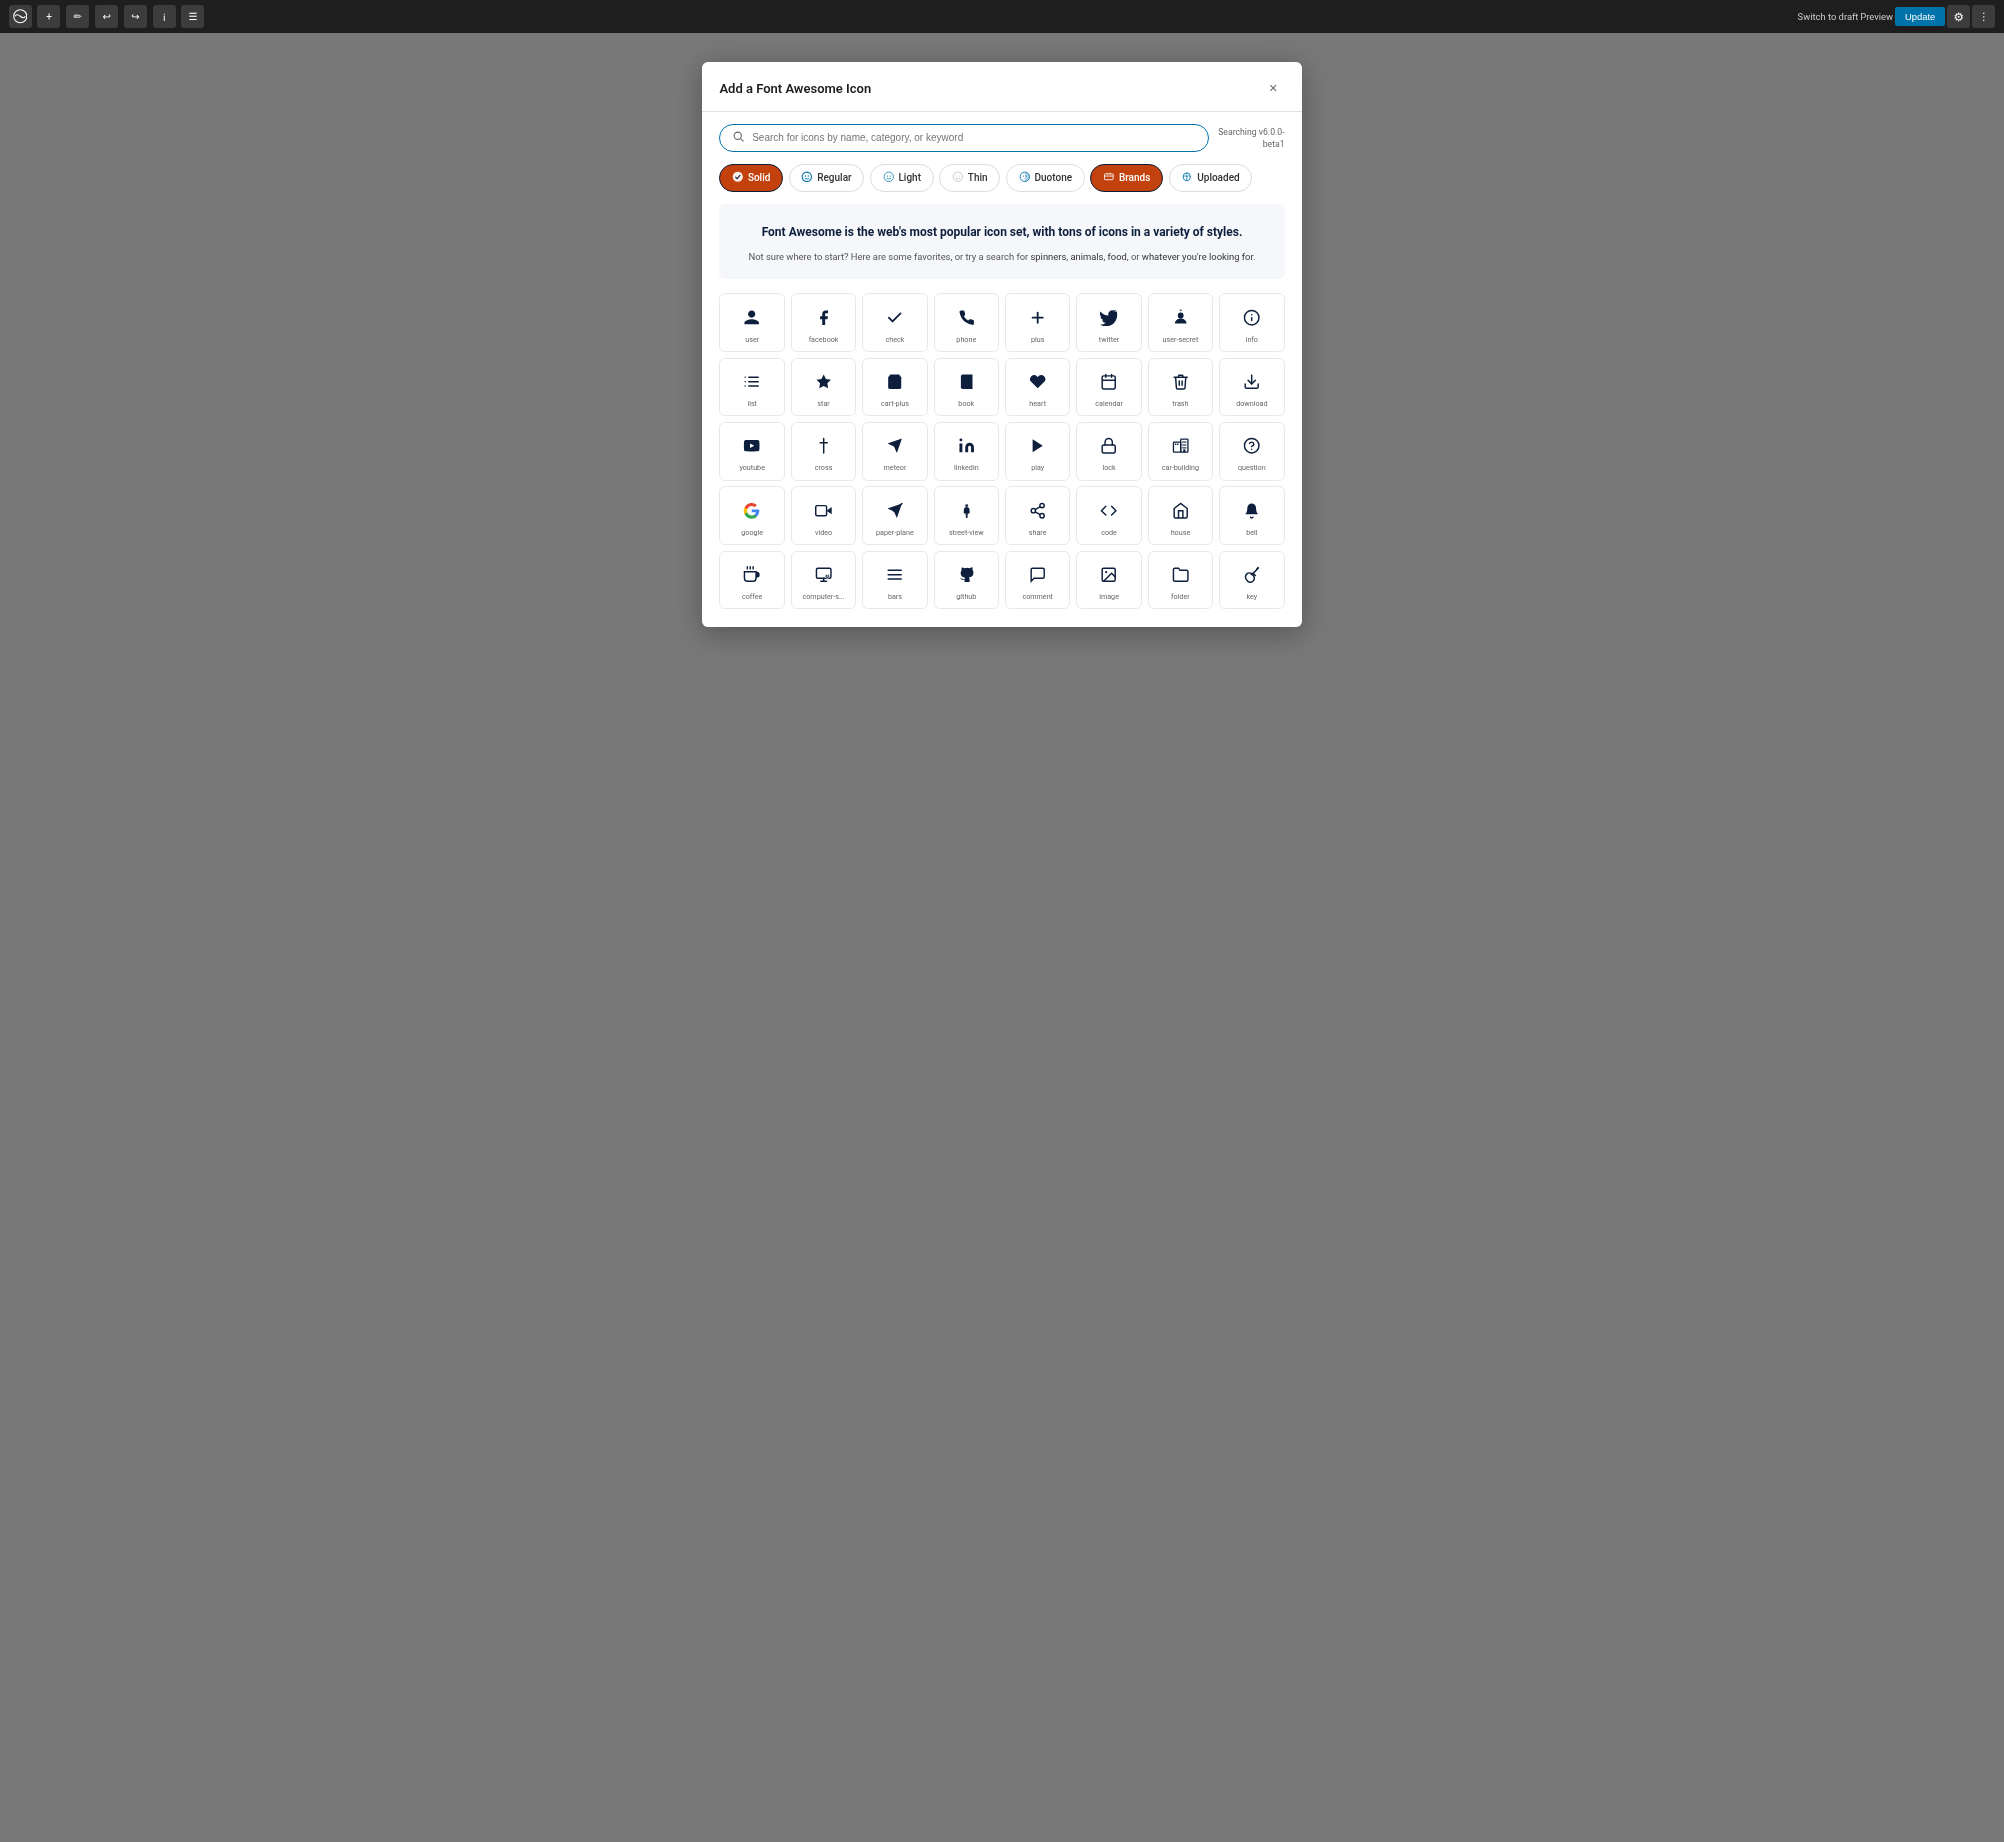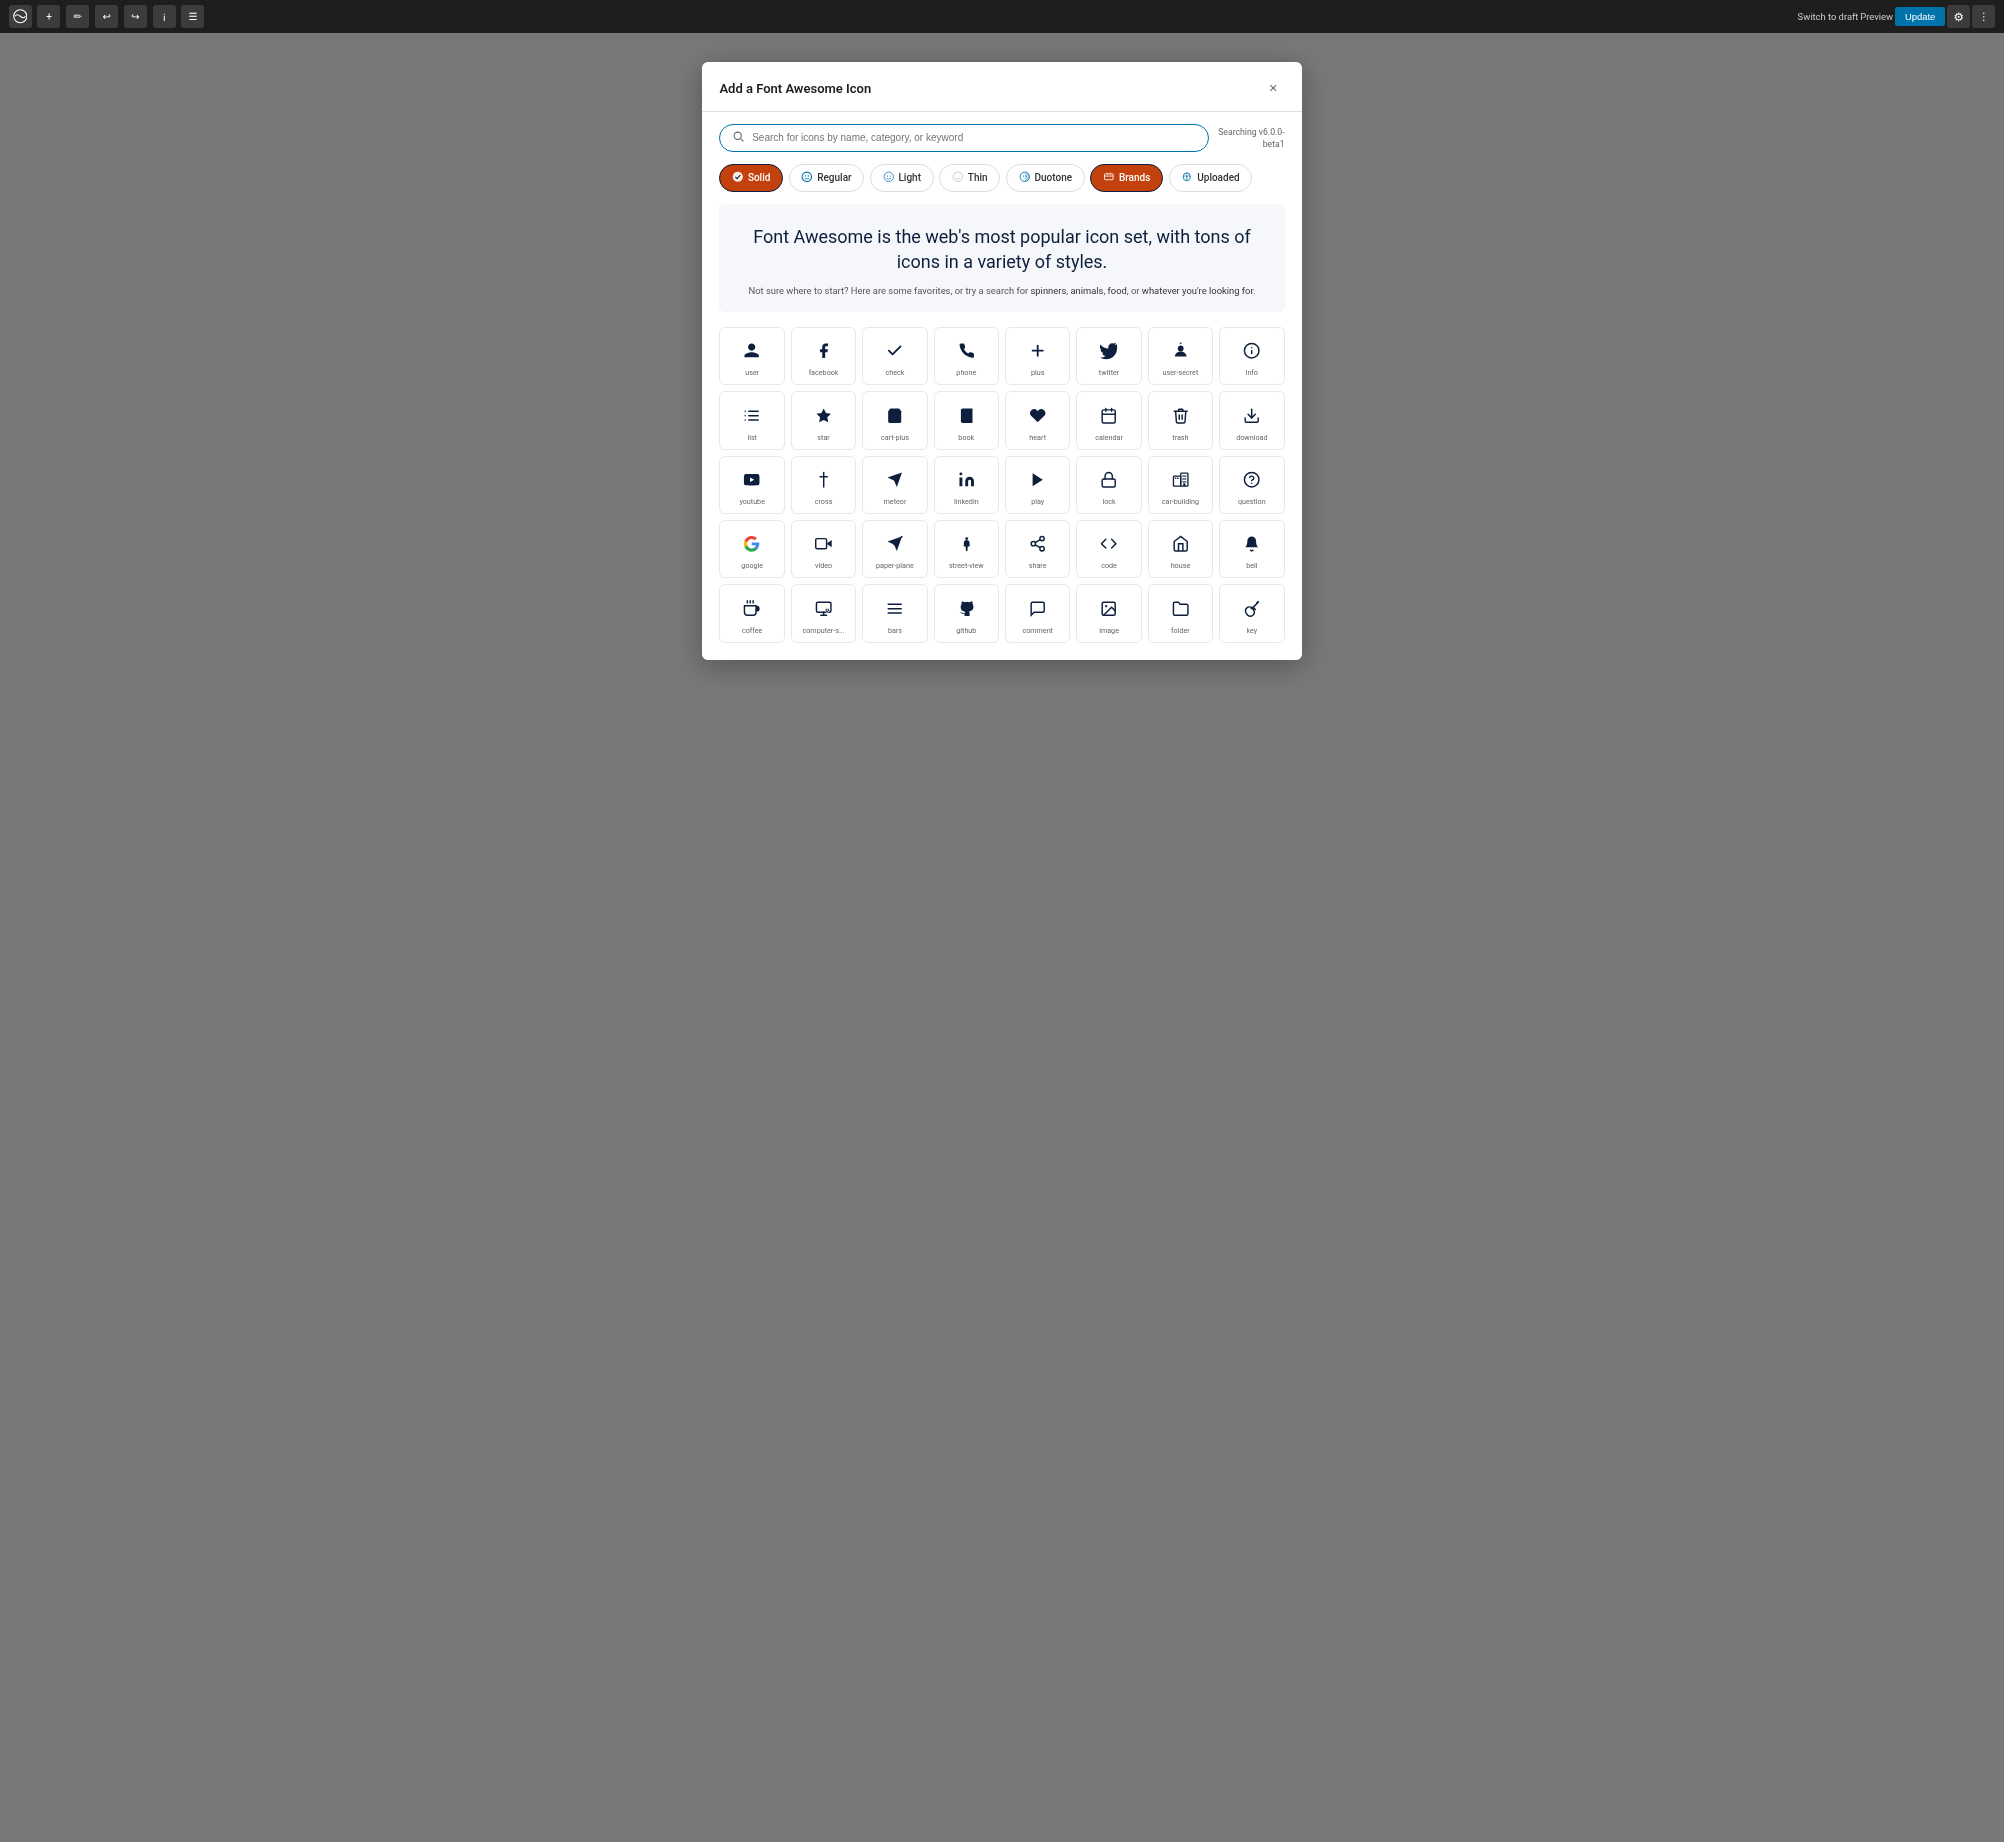--- a/index.html
+++ b/index.html
@@ -176,22 +176,22 @@
 
     
     .promo-banner {
       background: #f5f7fa;
       border-radius: 5.8px;
       padding: 20px 23px 14.5px;
       text-align: center;
       margin-bottom: 14.5px;
     }
     .promo-title {
-      font-size: 18px;
-      font-weight: 400;
+      font-size: 12px;
+      font-weight: 700;
       color: #0d1f3c;
       margin-bottom: 8.7px;
       line-height: 1.4;
     }
     .promo-desc {
       font-size: 9.4px;
       color: #555;
       line-height: 1.6;
     }
     .promo-desc strong { font-weight: 400; color: #333; }

